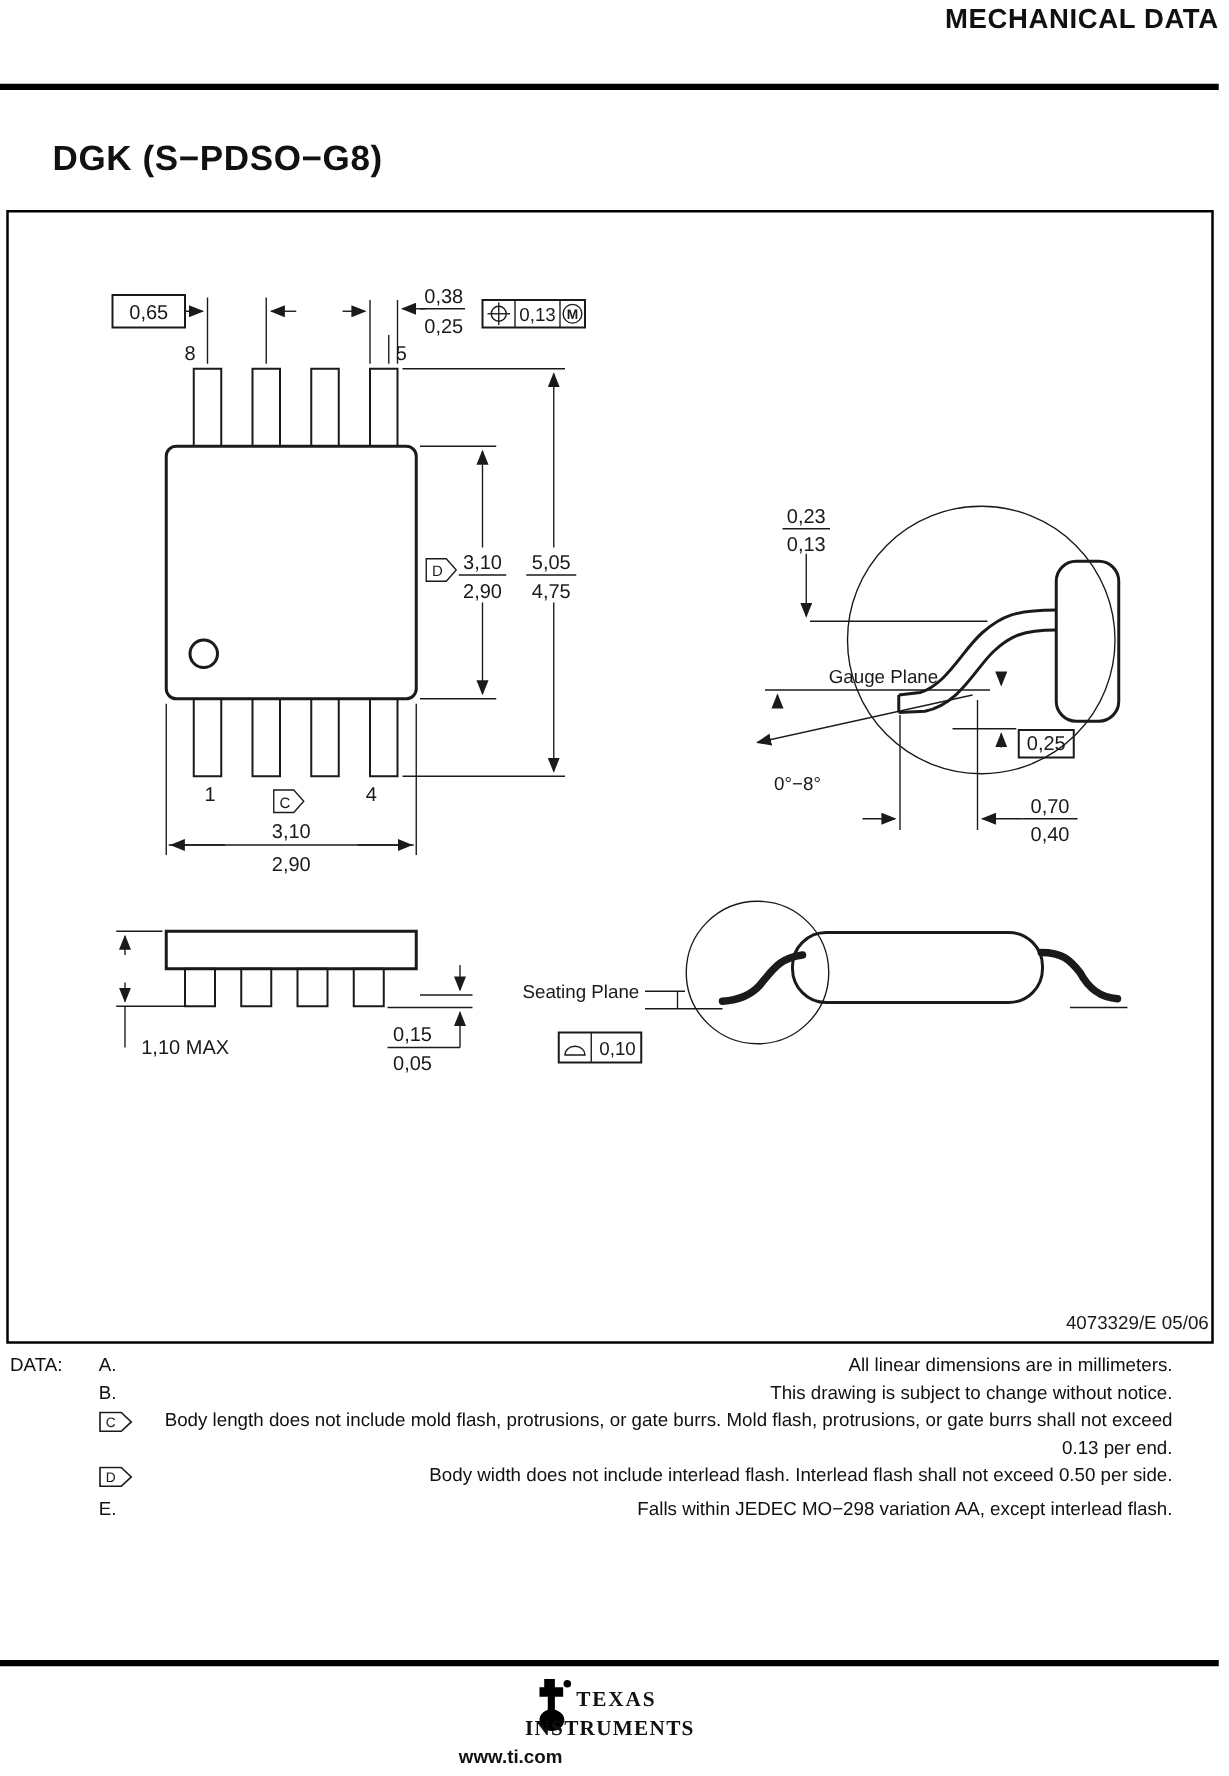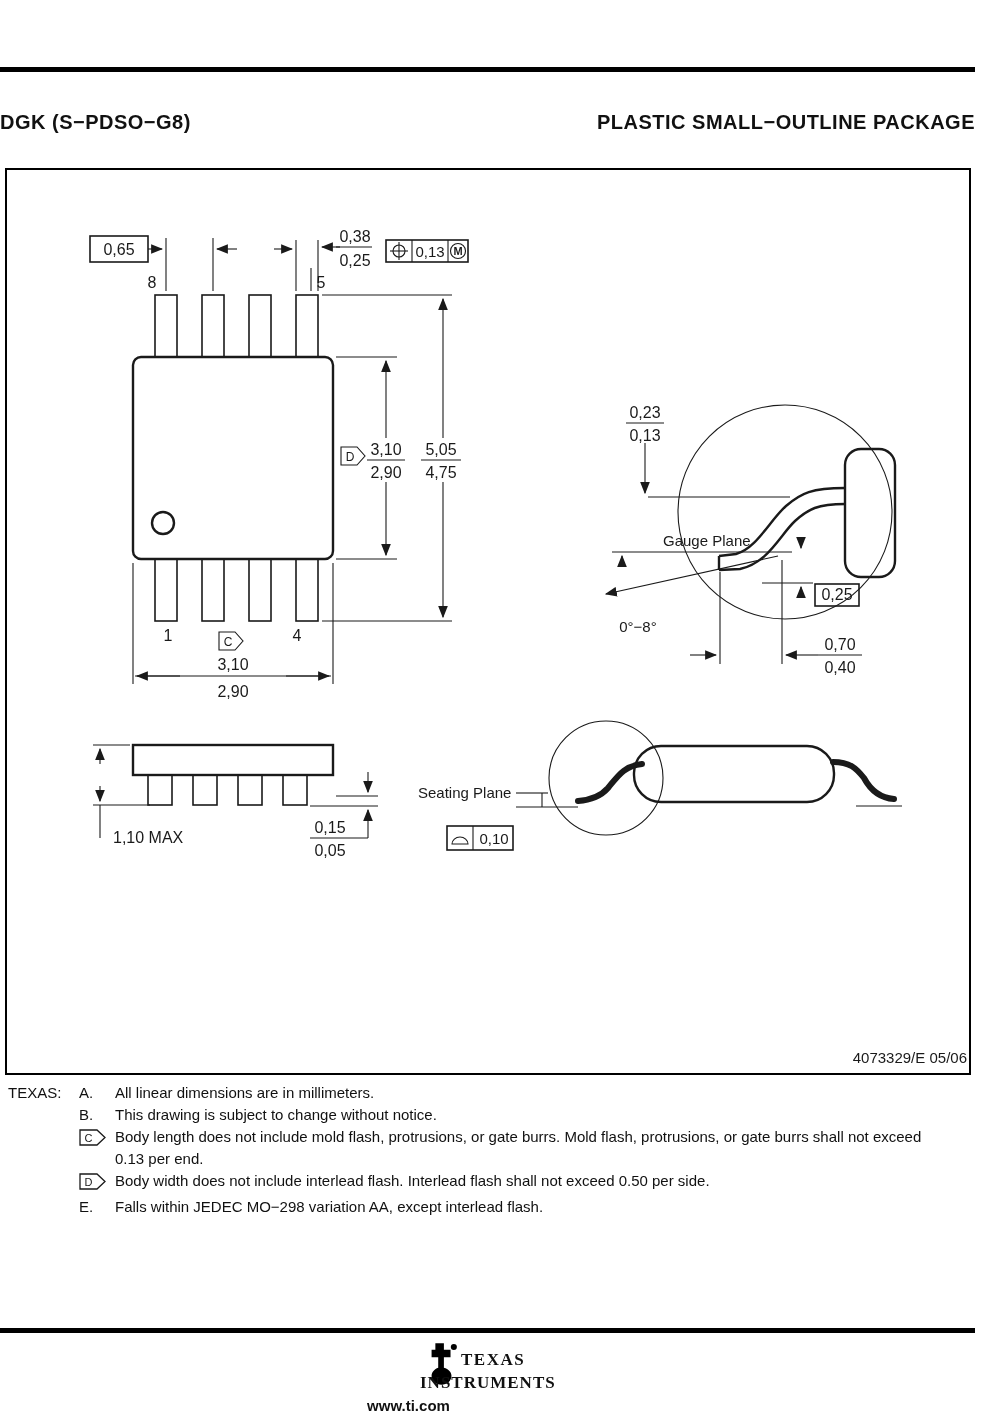--- a/index.html
+++ b/index.html
@@ -2,21 +2,21 @@
 <html><head>
 <meta charset="utf-8">
 <style>
   html,body{margin:0;padding:0;background:#fff;}
   .page{position:relative;width:983px;height:1421px;background:#fff;overflow:hidden;
         font-family:"Liberation Sans",sans-serif;color:#111;}
   .header-title{position:absolute;top:2px;right:8px;font-size:22px;font-weight:700;letter-spacing:.5px;}
   .rule{position:absolute;left:0;height:5px;background:#000;}
   .rule-top{top:67px;width:975px;}
   .rule-bottom{top:1328px;width:975px;}
-  .sub{position:absolute;top:111px;font-size:20px;font-weight:700;letter-spacing:.5px;white-space:nowrap;}
+  .sub{position:absolute;top:111px;font-size:28px;font-weight:700;letter-spacing:.5px;white-space:nowrap;padding-left:42px;}
   .sub-left{left:0;}
   .sub-right{right:8px;}
   .drawing-box{box-sizing:border-box;position:absolute;left:5px;top:168px;width:966px;height:907px;border:2px solid #000;}
   svg.drawing{display:block;width:962px;height:903px;}
   svg .s{stroke:#1a1a1a;fill:none;}
   svg .w1{stroke-width:1.1px;}
   svg .w2{stroke-width:1.6px;}
   svg .w3{stroke-width:2.4px;}
   svg .sl{stroke:#1a1a1a;fill:none;stroke-width:6px;stroke-linecap:round;}
   svg text{font-family:"Liberation Sans",sans-serif;fill:#1a1a1a;}
@@ -25,36 +25,36 @@
   svg .t12{font-size:12px;}
   svg .t11{font-size:11px;font-weight:700;}
   svg .mid{text-anchor:middle;}
   svg .end{text-anchor:end;}
   .notes{position:absolute;top:1082px;left:0;width:983px;font-size:15px;line-height:22px;}
   .notes-label{position:absolute;left:8px;top:0;}
   .notes-rows{margin:0 45px 0 79px;}
   .note-row{display:flex;align-items:flex-start;}
   .note-key{flex:0 0 36px;}
   .note-flag{flex:0 0 36px;padding-top:3px;}
-  .note-text{flex:1;}
+  .note-text{flex:1;text-align:right;}
   .ti-bug{position:absolute;top:1341px;left:424px;}
   .ti-texas{position:absolute;top:1350px;left:461px;font-family:"Liberation Serif",serif;
             font-weight:700;font-size:17px;letter-spacing:1.5px;}
   .ti-instruments{position:absolute;top:1373px;left:420px;font-family:"Liberation Serif",serif;
             font-weight:700;font-size:17px;letter-spacing:1px;}
   .ti-url{position:absolute;top:1397px;left:0;width:817px;text-align:center;font-weight:700;font-size:15px;}
 </style>
 </head>
 <body>
 
 <div class="page">
 
+  <div class="header-title">MECHANICAL DATA</div>
   <div class="rule rule-top"></div>
   <div class="sub sub-left">DGK (S−PDSO−G8)</div>
-  <div class="sub sub-right">PLASTIC SMALL−OUTLINE PACKAGE</div>
 
   <div class="drawing-box">
     <svg class="drawing" viewBox="7 170 962 903">
       <defs>
         <marker id="arr" viewBox="0 0 10 8" markerWidth="11" markerHeight="9" refX="9" refY="4" orient="auto">
           <path d="M0,0 L10,4 L0,8 Z" fill="#1a1a1a"></path>
         </marker>
       </defs>
 
       <g>
@@ -205,21 +205,21 @@
         <line class="s w1" x1="473" y1="826" x2="473" y2="850"></line>
         <path class="s w1" d="M452,844 a8,7 0 0 1 16,0 z"></path>
         <text class="t15 mid" x="494" y="844">0,10</text>
       </g>
 
       <text class="t15 end" x="967" y="1063">4073329/E 05/06</text>
     </svg>
   </div>
 
   <div class="notes">
-    <div class="notes-label">TEXAS:</div>
+    <div class="notes-label">DATA:</div>
     <div class="notes-rows">
       <div class="note-row">
         <span class="note-key">A.</span>
         <span class="note-text">All linear dimensions are in millimeters.</span>
       </div>
       <div class="note-row">
         <span class="note-key">B.</span>
         <span class="note-text">This drawing is subject to change without notice.</span>
       </div>
       <div class="note-row">

